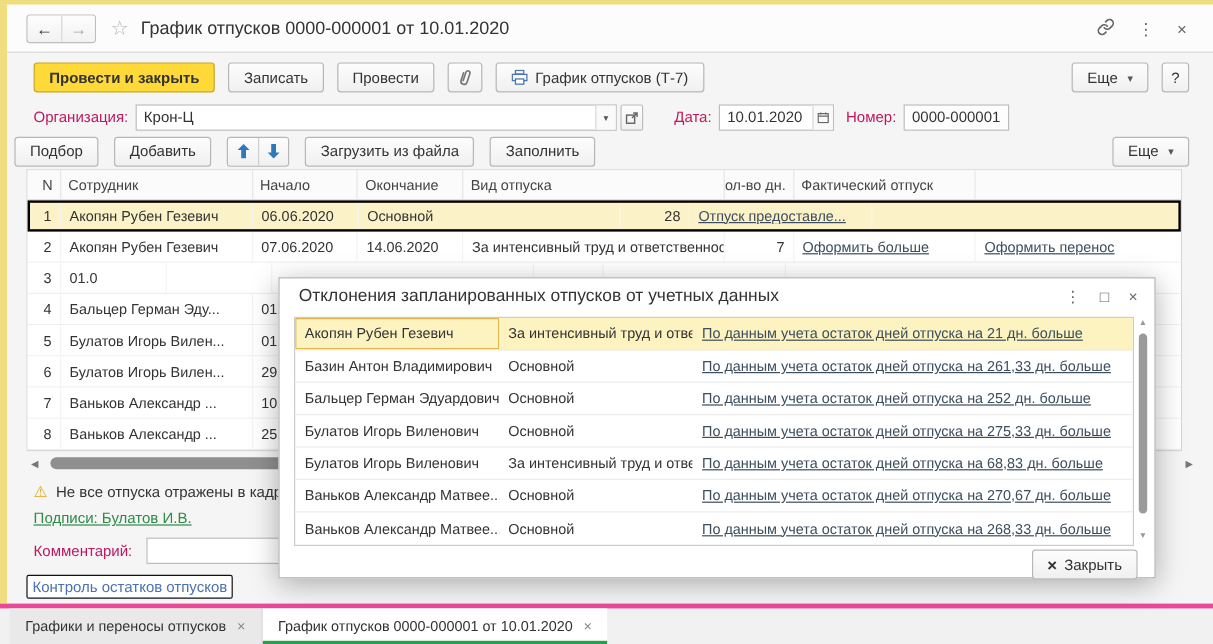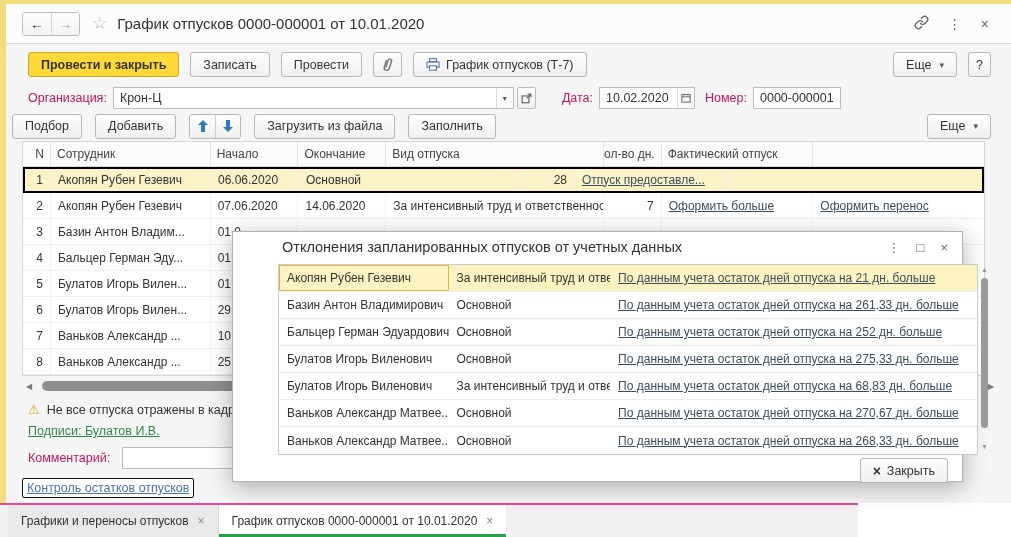--- a/index.html
+++ b/index.html
@@ -72,24 +72,24 @@
   .hs-thumb { position:absolute; left:6px; top:0; width:92%; height:10px; background:#8f8f8f; border-radius:5px; cursor:pointer; }
 
   
   .warnrow { display:flex; align-items:center; gap:7px; margin:8px 0 0 22px; font-size:12.5px; color:#333; }
   .warn-ic { color:var(--warning-yellow); font-size:13px; }
   .signrow { margin:7px 0 0 22px; }
   .green-link { color:var(--link-green); text-decoration:underline; font-size:12.5px; cursor:pointer; }
   .commentrow { display:flex; align-items:center; margin:9px 0 0 22px; }
   .comment-input { width:345px; height:22px; border:1px solid #bdbdbd; background:#fff; margin-left:6px; font-family:inherit; font-size:12.5px; padding:0 5px; }
   .controlrow { margin:9px 0 0 16px; }
-  .boxed-link { display:inline-block; border:1px solid #111; border-radius:2px; padding:2px 4px; color:var(--link-blue); text-decoration:underline; font-size:12.5px; cursor:pointer; background:#fff; }
-
-  
-  .dialog { position:absolute; left:232px; top:231px; width:731px; height:251px; background:#fff; border:1px solid #b3b3b3; box-shadow:0 5px 22px rgba(0,0,0,.3); z-index:10;padding-left:33px; }
+  .boxed-link { display:inline-block; border:1px solid #111; border-radius:2px; padding:2px 4px; color:var(--link-blue); font-size:12.5px; cursor:pointer; background:#fff; }
+
+  
+  .dialog { position:absolute; left:232px; top:231px; width:731px; height:251px; background:#fff; border:1px solid #b3b3b3; box-shadow:0 5px 22px rgba(0,0,0,.3); z-index:10; }
   .dlg-title { height:30px; display:flex; align-items:center; padding:0 14px 0 16px; }
   .dlg-title-text { font-size:14.5px; color:#333; white-space:nowrap; overflow:hidden; flex:1; }
   .dlg-icons { display:flex; align-items:center; gap:16px; color:#666; }
   .dlg-icons .ticon { font-size:13px; cursor:pointer; line-height:1; }
   .dlg-body { display:flex; padding:2px 4px 0 12px; }
   .dlg-grid { width:700px; border:1px solid #cccccc; background:#fff; }
   .drow { display:flex; height:27px; border-bottom:1px solid #ececec; }
   .drow:last-child { border-bottom:none; }
   .drow.selected { background:var(--dialog-selection-bg); }
   .dcell { display:flex; align-items:center; padding:0 8px; font-size:12px; white-space:nowrap; overflow:hidden; }
@@ -98,21 +98,21 @@
   .d-type { width:162px; }
   .d-msg { width:368px; text-decoration:underline; color:var(--link-dark); cursor:pointer; }
   .dlg-scroll { width:13px; height:189px; margin-left:2px; display:flex; flex-direction:column; align-items:center; }
   .ds-arrow { font-size:7px; color:#999; height:12px; line-height:12px; cursor:pointer; }
   .ds-track { flex:1; width:9px; position:relative; }
   .ds-thumb { position:absolute; top:2px; left:1px; width:7px; height:150px; background:#9a9a9a; border-radius:4px; cursor:pointer; }
   .dlg-footer { display:flex; justify-content:flex-end; padding:3px 14px 0 0; }
   .close-x { font-weight:bold; font-size:14px; line-height:1; }
 
   
-  .tabbar { position:absolute; left:0; top:503px; width:858px; height:34px; background:#f1f1f1; border-top:2px solid #ec4899; display:flex; align-items:stretch; padding-left:8px;text-align:center; }
+  .tabbar { position:absolute; left:0; top:503px; width:1011px; height:34px; background:#f1f1f1; border-top:4px solid #ec4899; display:flex; align-items:stretch; padding-left:8px;text-align:center; }
   .tab { position:relative; display:flex; align-items:center; gap:9px; padding:0 13px; font-size:12px; color:#333; cursor:pointer; white-space:nowrap; }
   .tab.inactive { background:#e9e9e9; border-right:1px solid #d6d6d6; }
   .tab.active { background:#ffffff; }
   .tab.active::after { content:""; position:absolute; left:0; right:0; bottom:0; height:3px; background:var(--tab-active-green); }
   .tab-close { color:#888; font-size:12px; cursor:pointer; }
 </style>
 </head>
 <body>
 
 <div class="page">
@@ -178,21 +178,21 @@
           </span>
       </div>
       <span class="sq-btn">
         <svg width="11" height="11" viewBox="0 0 12 12" fill="none" stroke="#666" stroke-width="1.3">
           <rect x="1.2" y="3.2" width="7.4" height="7.4"></rect>
           <path d="M6.2 5.8 L10.8 1.2 M7.2 1.2 h3.6 v3.6"></path>
         </svg>
       </span>
       <span class="flabel" style="margin-left:26px;">Дата:</span>
       <div class="field" style="width:96px;">
-        <span class="fval">10.02.2020</span>
+        <span class="fval">10.01.2020</span>
         <span class="fbtn">
           <svg width="10" height="10" viewBox="0 0 12 12" fill="none" stroke="#666" stroke-width="1.2">
             <rect x="1" y="2" width="10" height="9"></rect>
             <path d="M1 4.6 h10 M3.6 0.8 v2 M8.4 0.8 v2"></path>
           </svg>
         </span>
       </div>
       <span class="flabel" style="margin-left:10px;">Номер:</span>
       <div class="field ro" style="width:88px;">
         <span class="fval">0000-000001</span>
@@ -249,21 +249,20 @@
             <div class="tcell c-employee">Акопян Рубен Гезевич</div>
             <div class="tcell c-start">07.06.2020</div>
             <div class="tcell c-end">14.06.2020</div>
             <div class="tcell c-type">За интенсивный труд и ответственность</div>
             <div class="tcell c-days">7</div>
             <div class="tcell c-fact link">Оформить больше</div>
             <div class="tcell c-transfer link">Оформить перенос</div>
           </div>
           <div class="trow">
             <div class="tcell c-n">3</div>
-            <div class="tcell c-employee">Базин Антон Владим...</div>
             <div class="tcell c-start">01.0</div>
             <div class="tcell c-end"></div>
             <div class="tcell c-type"></div>
             <div class="tcell c-days"></div>
             <div class="tcell c-fact"></div>
             <div class="tcell c-transfer"></div>
           </div>
           <div class="trow">
             <div class="tcell c-n">4</div>
             <div class="tcell c-employee">Бальцер Герман Эду...</div>

